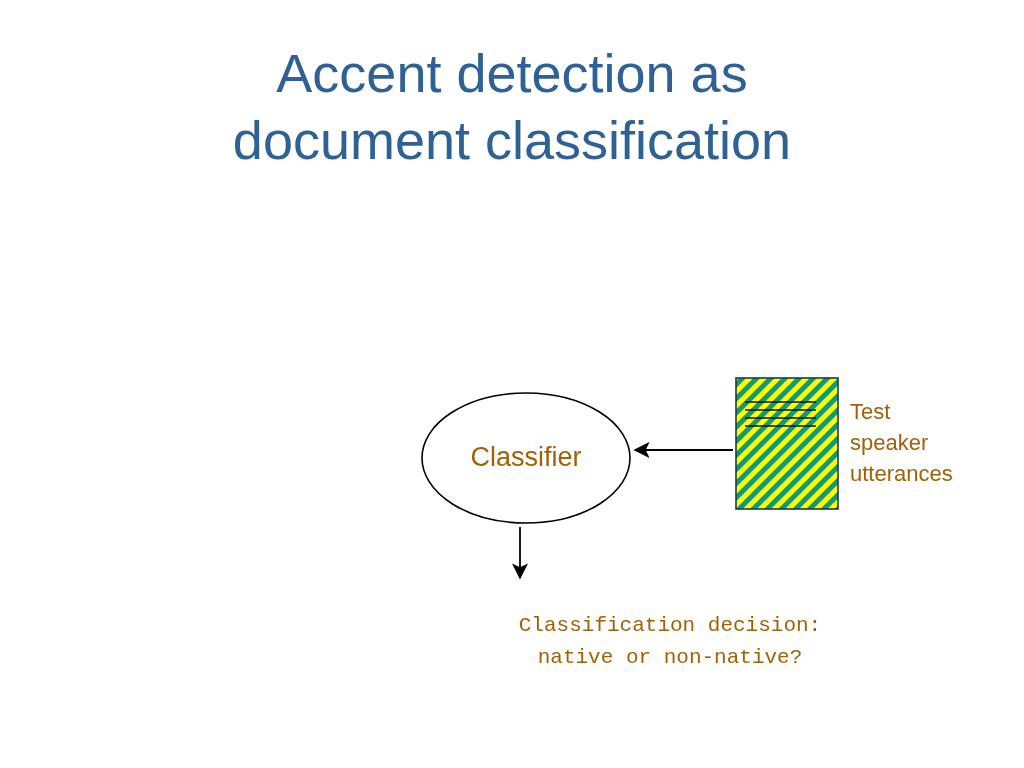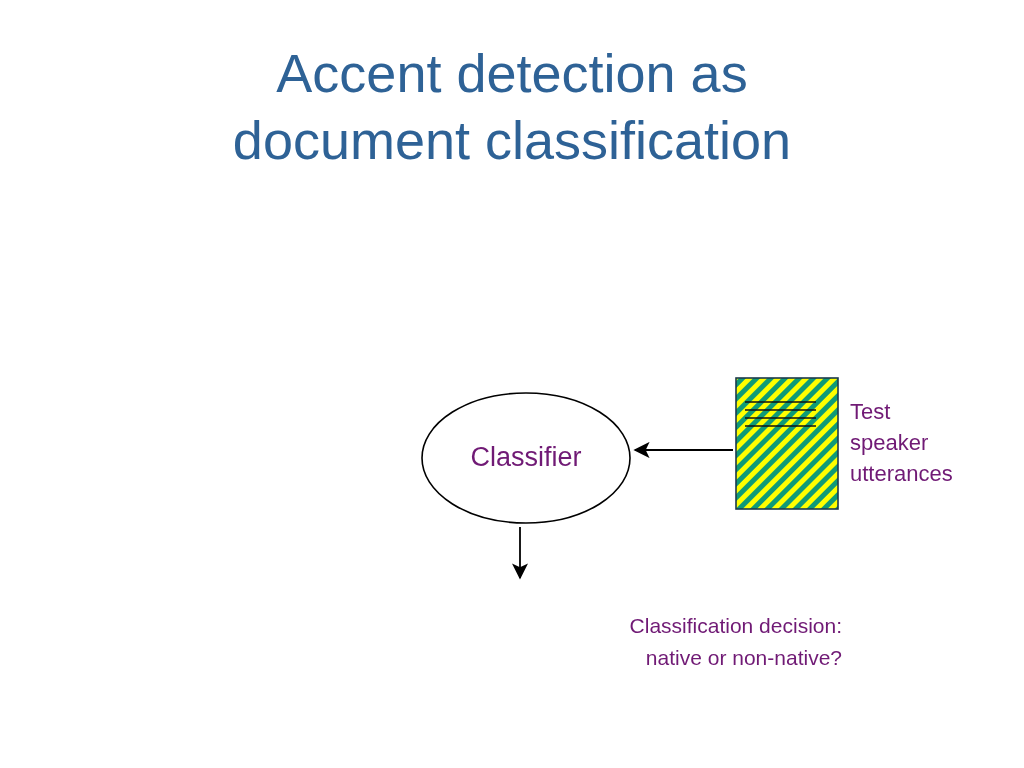--- a/index.html
+++ b/index.html
@@ -48,21 +48,21 @@
   }
   #diagram-svg {
     position: absolute;
     left: 0; top: 0;
     display: block;
   }
 
   
   .node-text {
     position: absolute;
-    color: #701a75;
+    color: #a16207;
     font-family: "Liberation Sans", sans-serif;
     font-weight: normal;
   }
 
   #classifier-label {
     left: 422px;
     top: 443px;
     width: 208px;
     text-align: center;
     font-size: 27px;
@@ -73,25 +73,25 @@
     left: 850px;
     top: 396px;
     width: 170px;
     text-align: left;
     font-size: 22px;
     line-height: 31px;
     white-space: pre-line;
   }
 
   #decision-label {
-    left: 422px;
+    left: 460px;
     top: 610px;
     width: 420px;
-    text-align: right;
-    font-family: Liberation Sans, sans-serif;
+    text-align: center;
+    font-family: Liberation Mono, monospace;
     font-size: 21px;
     line-height: 32px;
     white-space: pre-line;
   }
 </style>
 </head>
 <body>
 
 <div id="slide">
 

